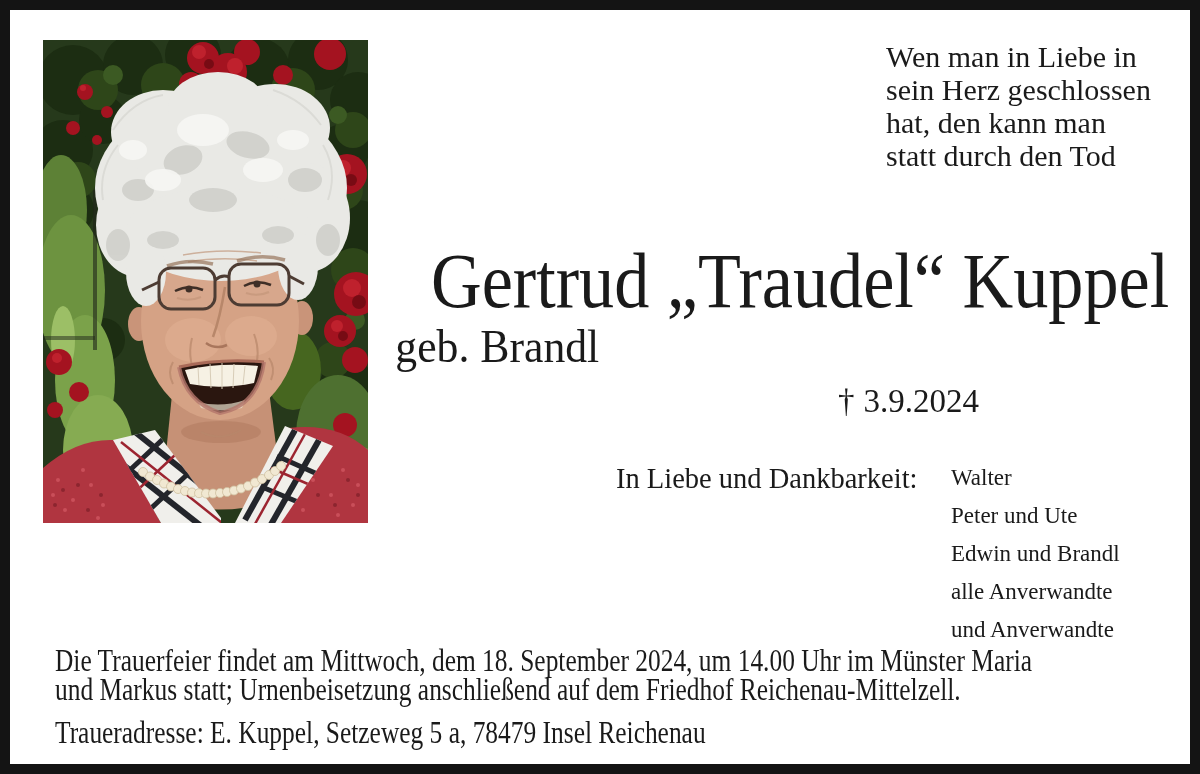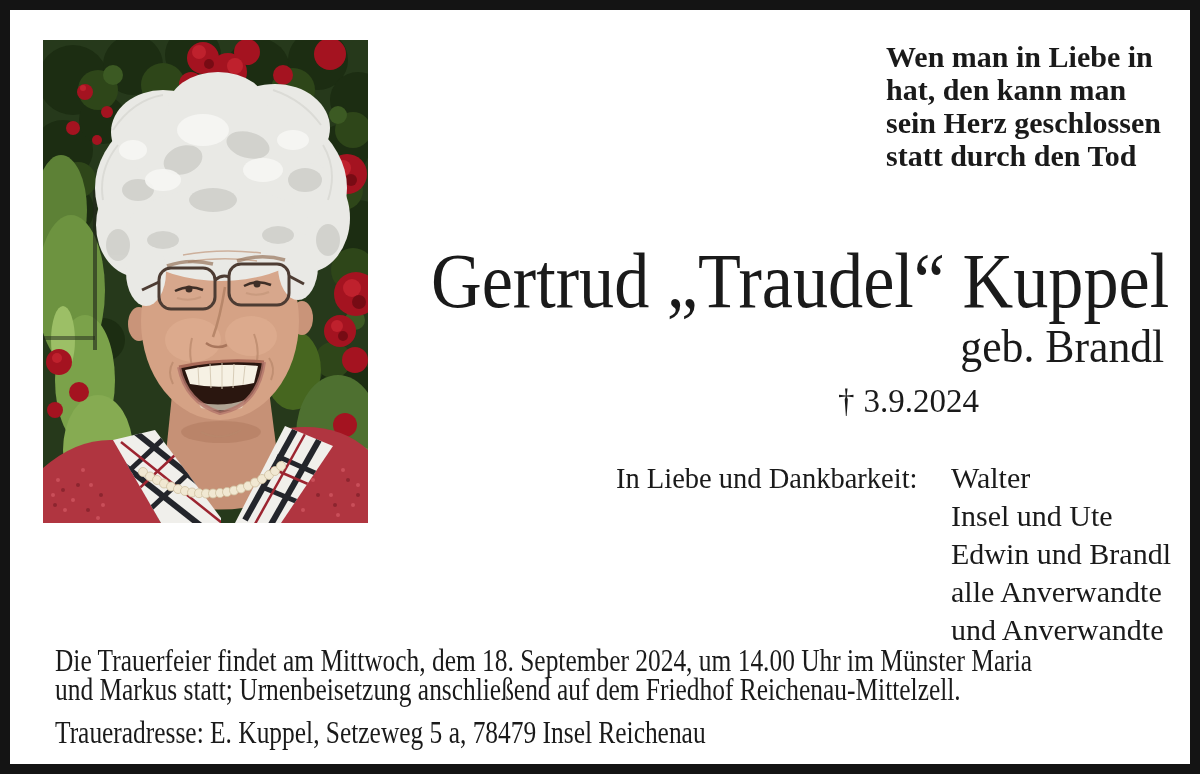--- a/index.html
+++ b/index.html
@@ -9,31 +9,31 @@
     box-sizing:border-box;
     border:10px solid #141414;
     background:#ffffff;
     font-family:"Liberation Serif", serif;
     color:#1a1a1a;
     overflow:hidden;
   }
   .abs{position:absolute;}
   .photo{left:33px;top:30px;width:325px;height:483px;}
   .photo svg{display:block;width:100%;height:100%;}
-  .verse{left:876px;top:30px;font-size:30px;line-height:33px;white-space:nowrap;font-weight:bold;}
+  .verse{left:876px;top:30px;font-size:30px;line-height:33px;white-space:nowrap;}
   .name-block{left:380px;top:232px;width:780px;text-align:left;text-decoration:underline;}
   .name{display:inline-block;font-size:78px;line-height:78px;white-space:nowrap;transform:scaleX(0.90);}
-  .maiden-block{left:380px;top:314px;width:780px;text-align:right;}
+  .maiden-block{left:380px;top:314px;width:780px;text-align:left;}
   .maiden{display:inline-block;font-size:46px;line-height:46px;white-space:nowrap;transform:scaleX(0.95);}
   .datespan{top:375px;font-size:33px;line-height:33px;white-space:nowrap;}
   .birth{left:563px;}
   .death{left:828px;}
   .datespan .sym{display:inline-block;margin-right:9px;}
   .mourn-intro{left:606px;top:449px;font-size:30px;line-height:38px;white-space:nowrap;transform:scaleX(0.95);transform-origin:left top;}
-  .mourn-names{left:941px;top:449px;font-size:30px;line-height:38px;white-space:nowrap;}
+  .mourn-names{left:941px;top:449px;font-size:23px;line-height:38px;white-space:nowrap;}
   .bottomline{left:45px;font-size:31px;line-height:31px;white-space:nowrap;transform:scaleX(0.82);transform-origin:left top;}
   .funeral-1{top:635px;}
   .funeral-2{top:664px;}
   .address{top:707px;}
 </style>
 </head>
 <body>
 
 <div class="page">
 
@@ -305,40 +305,40 @@
       <g fill="none" stroke="#4d3c33" stroke-width="3">
         <path d="M172,240 Q179,234 186,237"></path>
         <path d="M116,242 L99,250"></path>
         <path d="M246,236 L261,244"></path>
       </g>
     </svg>
   </div>
 
   <div class="abs verse">
     <div>Wen man in Liebe in</div>
+    <div>sein Herz geschlossen</div>
     <div>hat, den kann man</div>
-    <div>sein Herz geschlossen</div>
     <div>statt durch den Tod</div>
   </div>
 
   <div class="abs name-block">
     <span class="name">Gertrud „Traudel“ Kuppel</span>
   </div>
   <div class="abs maiden-block">
     <span class="maiden">geb. Brandl</span>
   </div>
 
   <div class="abs datespan death">
     <span class="sym">†</span><span>3.9.2024</span>
   </div>
 
   <div class="abs mourn-intro">In Liebe und Dankbarkeit:</div>
   <div class="abs mourn-names">
     <div>Walter</div>
-    <div>Insel und Ute</div>
+    <div>Peter und Ute</div>
     <div>Edwin und Brandl</div>
     <div>alle Anverwandte</div>
     <div>und Anverwandte</div>
   </div>
 
   <div class="abs bottomline funeral-1">Die Trauerfeier findet am Mittwoch, dem 18. September 2024, um 14.00 Uhr im Münster Maria</div>
   <div class="abs bottomline funeral-2">und Markus statt; Urnenbeisetzung anschließend auf dem Friedhof Reichenau-Mittelzell.</div>
   <div class="abs bottomline address">Traueradresse: E. Kuppel, Setzeweg 5 a, 78479 Insel Reichenau</div>
 
 </div>

